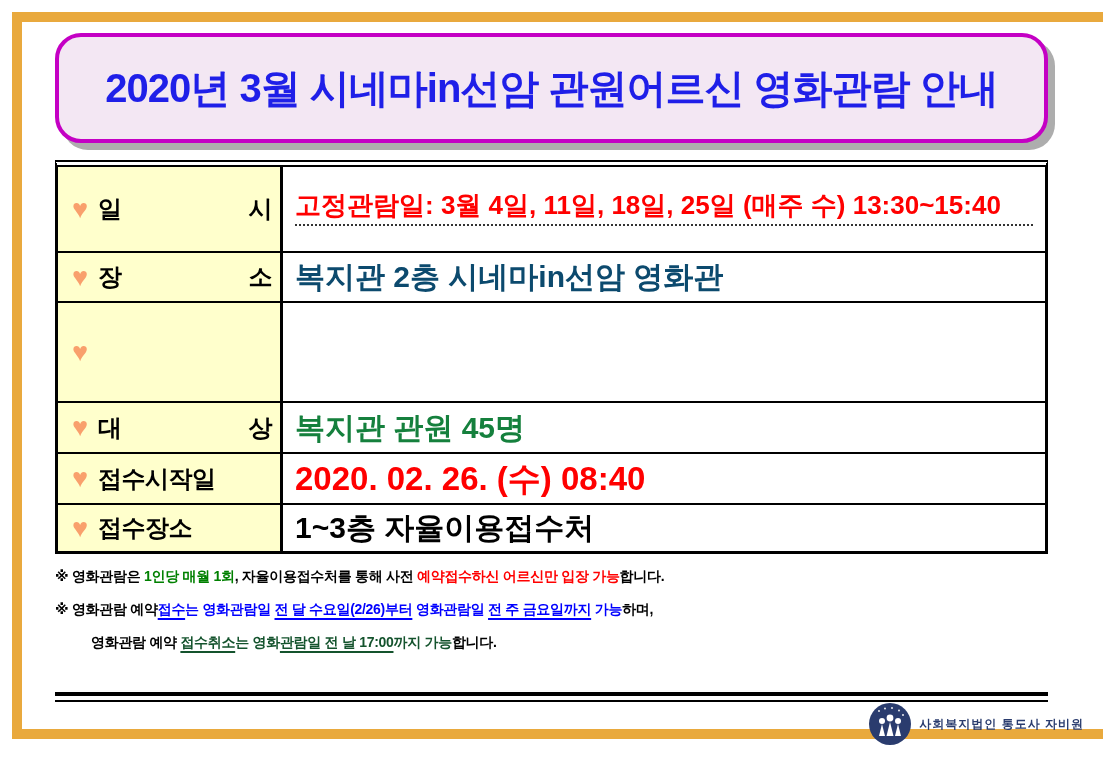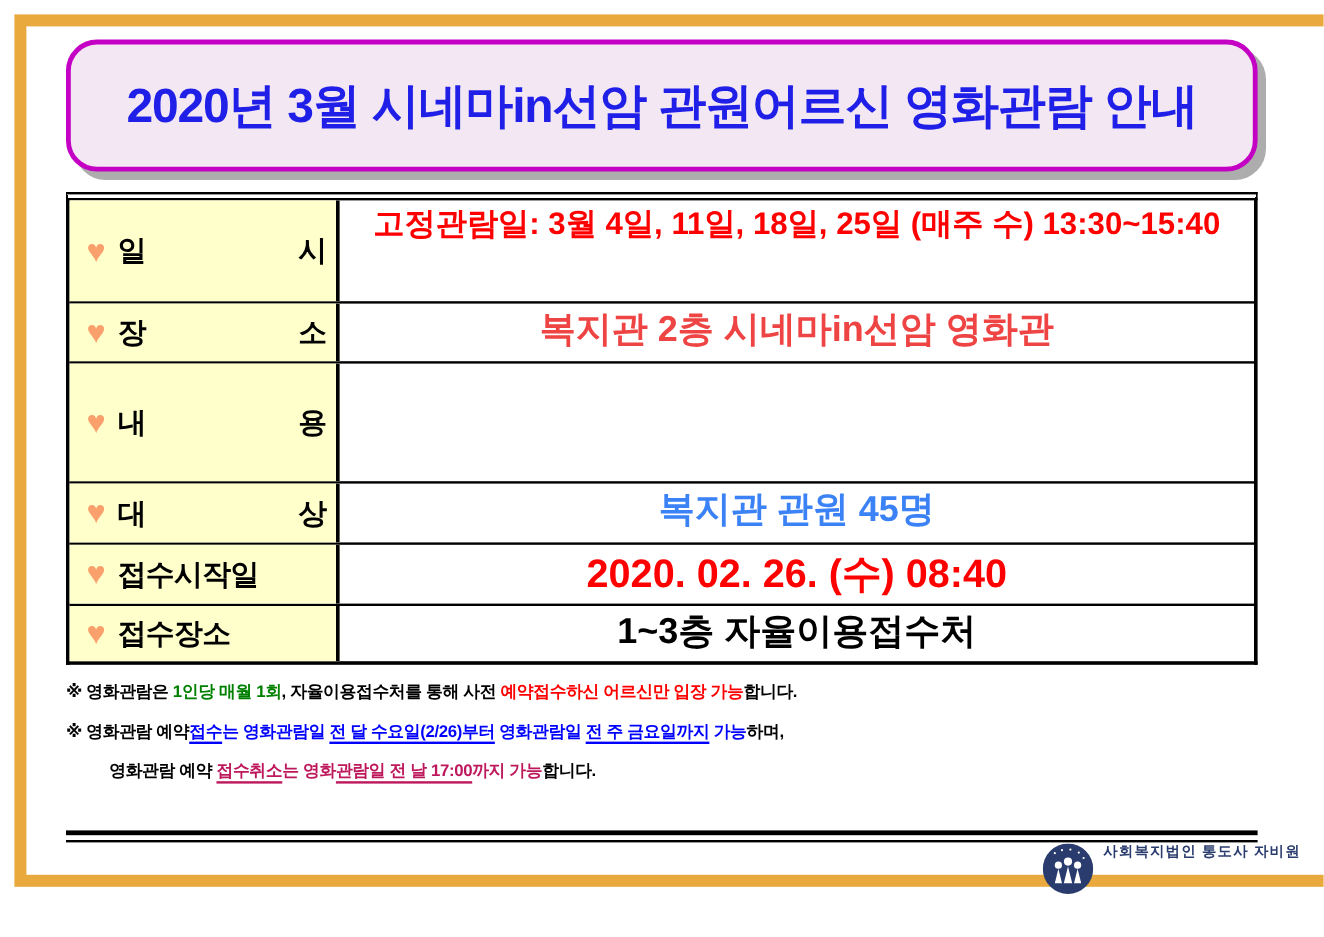--- a/index.html
+++ b/index.html
@@ -22,42 +22,42 @@
     border-top:7px double #000;border-left:3px solid #000;border-right:3px solid #000;border-bottom:3px solid #000;
   }
   .t-row{display:flex;border-top:2px solid #000;}
   .t-row:first-child{border-top:none;}
   .t-label{
     width:225px;min-width:225px;background:#FFFFCC;border-right:3px solid #000;
     display:flex;align-items:center;padding:0 8px 0 14px;box-sizing:border-box;gap:10px;
   }
   .heart{color:#F9A06C;font-size:27px;line-height:1;}
   .label-text{flex:1;font-size:24px;letter-spacing:-0.5px;text-align:justify;text-align-last:justify;}
-  .t-value{flex:1;display:flex;flex-direction:row;justify-content:center;padding:3px 12px;box-sizing:border-box;}
+  .t-value{flex:1;display:flex;flex-direction:column;justify-content:center;padding:3px 12px;box-sizing:border-box;}
   .r-datetime{min-height:84px;}
   .r-place{min-height:48px;}
   .r-content{min-height:98px;}
   .r-target{min-height:49px;}
   .r-regstart{min-height:49px;}
   .r-regplace{min-height:46px;}
   .val-line{white-space:nowrap;line-height:1.25;}
   .fs26{font-size:26px;} .fs28{font-size:28px;} .fs29{font-size:29px;} .fs30{font-size:30px;} .fs33{font-size:33px;}
   .dotted-divider{border-top:2px dotted #333;margin:3px 0;}
   
-  .c-red{color:#FF0000;} .c-blue{color:#0000FF;} .c-green{color:#ef4444;}
-  .c-dgreen{color:#008000;} .c-gold{color:#DCA11E;} .c-brown{color:#3b82f6;text-align:center;}
-  .c-purple{color:#be185d;text-align:right;} .c-navy{color:#2A3C6E;}
+  .c-red{color:#FF0000;} .c-blue{color:#0000FF;} .c-green{color:#0c4a6e;}
+  .c-dgreen{color:#008000;} .c-gold{color:#DCA11E;} .c-brown{color:#15803d;}
+  .c-purple{color:#14532d;text-align:right;} .c-navy{color:#2A3C6E;}
   .u{text-decoration:underline;text-decoration-thickness:2px;text-underline-offset:4px;}
   
   .notes{position:absolute;left:55px;top:560px;width:993px;}
   .note-line{font-size:14px;line-height:33px;white-space:nowrap;letter-spacing:-0.3px;}
   .note-indent{padding-left:36px;}
   .end-rule{position:absolute;left:55px;top:692px;width:993px;height:4px;border-top:4px solid #000;border-bottom:2px solid #000;box-sizing:content-box;}
   
-  .logo{position:absolute;right:52px;top:703px;display:flex;align-items:flex-start;gap:8px;}
+  .logo{position:absolute;right:52px;top:703px;display:flex;align-items:center;gap:8px;}
   .logo-mark{width:42px;height:42px;}
   .logo-texts{display:flex;flex-direction:column;line-height:1.05;}
   .logo-small{font-size:12px;letter-spacing:1px;}
   .logo-main{font-size:23px;letter-spacing:0.5px;}
 </style>
 </head>
 <body>
 
 <div class="page">
   <div class="gold-frame"></div>
@@ -85,21 +85,20 @@
         <span class="label-text">장 소</span>
       </div>
       <div class="t-value">
         <div class="val-line fs30 c-green">복지관 2층 시네마in선암 영화관</div>
       </div>
     </div>
 
     <div class="t-row r-content">
       <div class="t-label">
         <span class="heart">♥</span>
-        <span class="label-text">내 용</span>
       </div>
     </div>
 
     <div class="t-row r-target">
       <div class="t-label">
         <span class="heart">♥</span>
         <span class="label-text">대 상</span>
       </div>
       <div class="t-value">
         <div class="val-line fs30 c-brown">복지관 관원 45명</div>

